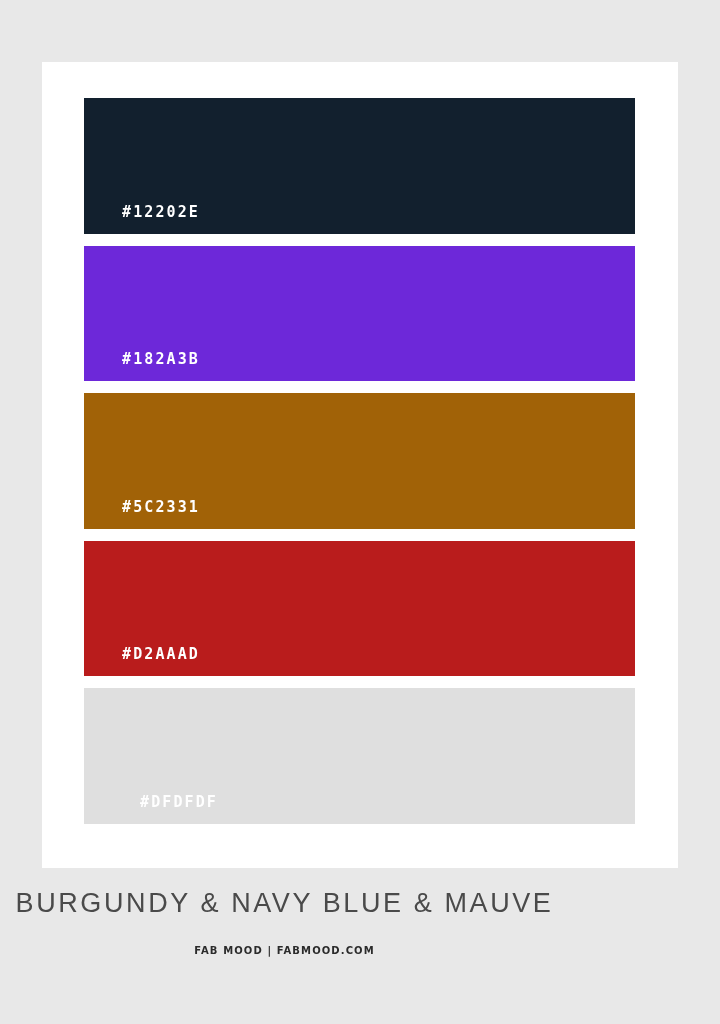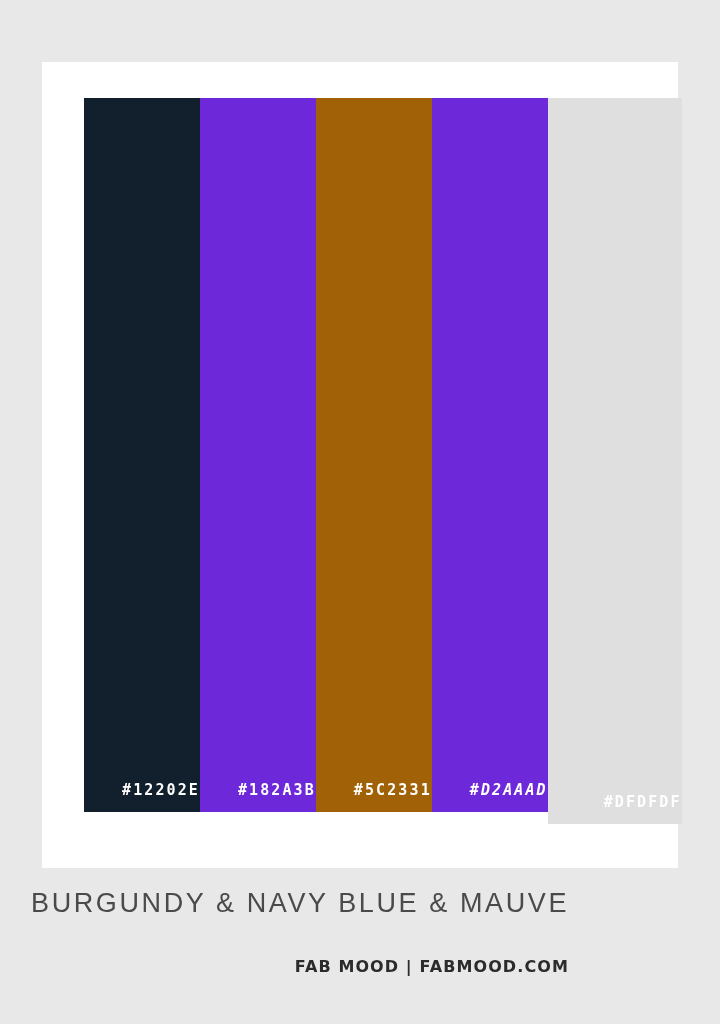--- a/index.html
+++ b/index.html
@@ -33,21 +33,21 @@
     box-sizing: border-box;
   }
 
   .swatch-stack {
     position: absolute;
     left: 42px;   
     top: 36px;    
     width: 551px;
     height: 726px;
     display: flex;
-    flex-direction: row;
+    flex-direction: column;
   }
 
   .swatch {
     position: relative;
     flex: 1 1 0;
     margin-bottom: 12px;
     display: flex;
     align-items: flex-end;
   }
   .swatch:last-child {
@@ -68,37 +68,37 @@
   .swatch.light .swatch-label {
     color: #ffffff;
   }
 
   
   .caption {
     position: absolute;
     left: 0;
     top: 890px;
     width: 569px;
-    text-align: right;
+    text-align: center;
   }
 
   .caption-title {
     font-family: "Liberation Sans", sans-serif;
     font-size: 27px;
     font-weight: 300;
     letter-spacing: 2.6px;
     color: #4a4a4a;
     line-height: 1;
     white-space: nowrap;
   }
 
   .caption-credit {
-    margin-top: 42px;
+    margin-top: 29px;
     font-family: "DejaVu Sans", sans-serif;
-    font-size: 16px;
+    font-size: 10px;
     font-weight: bold;
     letter-spacing: 1.1px;
     color: #2b2b2b;
     line-height: 1;
     white-space: nowrap;
   }
 </style>
 </head>
 <body>
 
@@ -114,21 +114,21 @@
 
       <div class="swatch" style="background-color: #6d28d9;">
         <span class="swatch-label">#182A3B</span>
       </div>
 
       <div class="swatch" style="background-color: #a16207;">
         <span class="swatch-label">#5C2331</span>
       </div>
 
 
-      <div class="swatch light" style="background-color: #6d28d9; font-style: italic;">
+      <div class="swatch light" style="background-color: #b91c1c;">
         <span class="swatch-label">#D2AAAD</span>
       </div>
 
       <div class="swatch light" style="background-color: rgb(223, 223, 223); padding-left: 18px;">
         <span class="swatch-label">#DFDFDF</span>
       </div>
 
     </div>
   </div>
 

